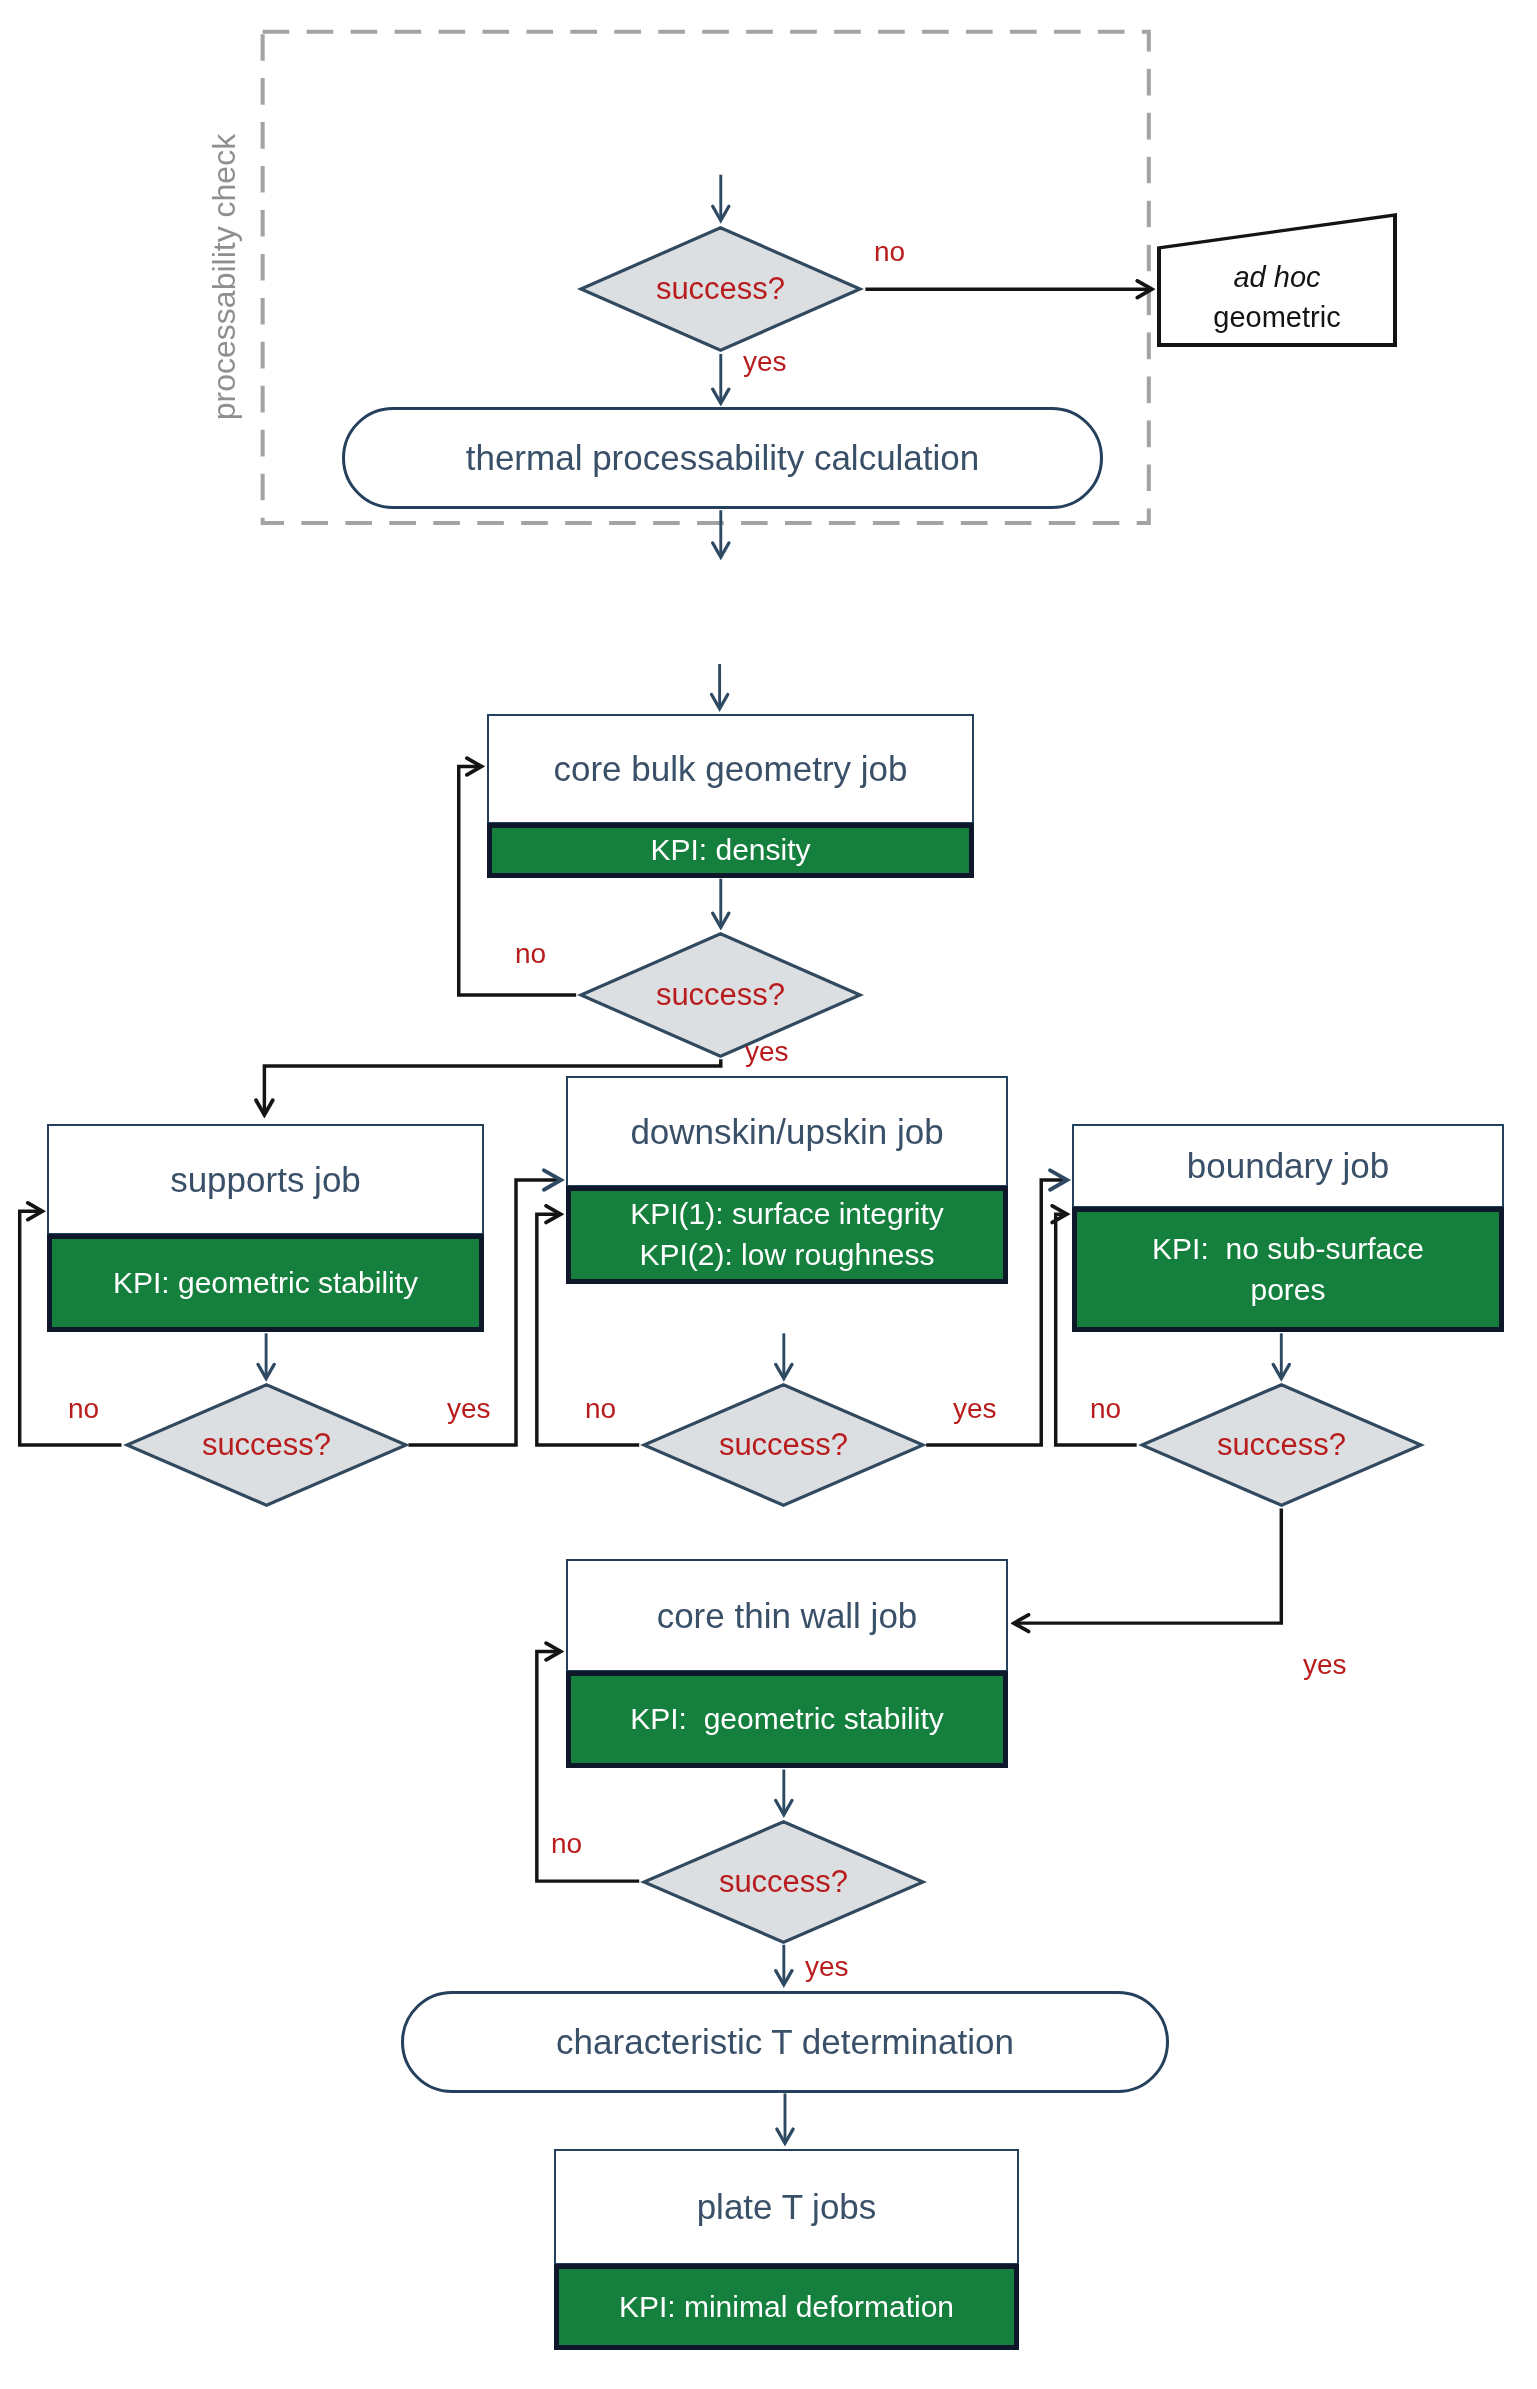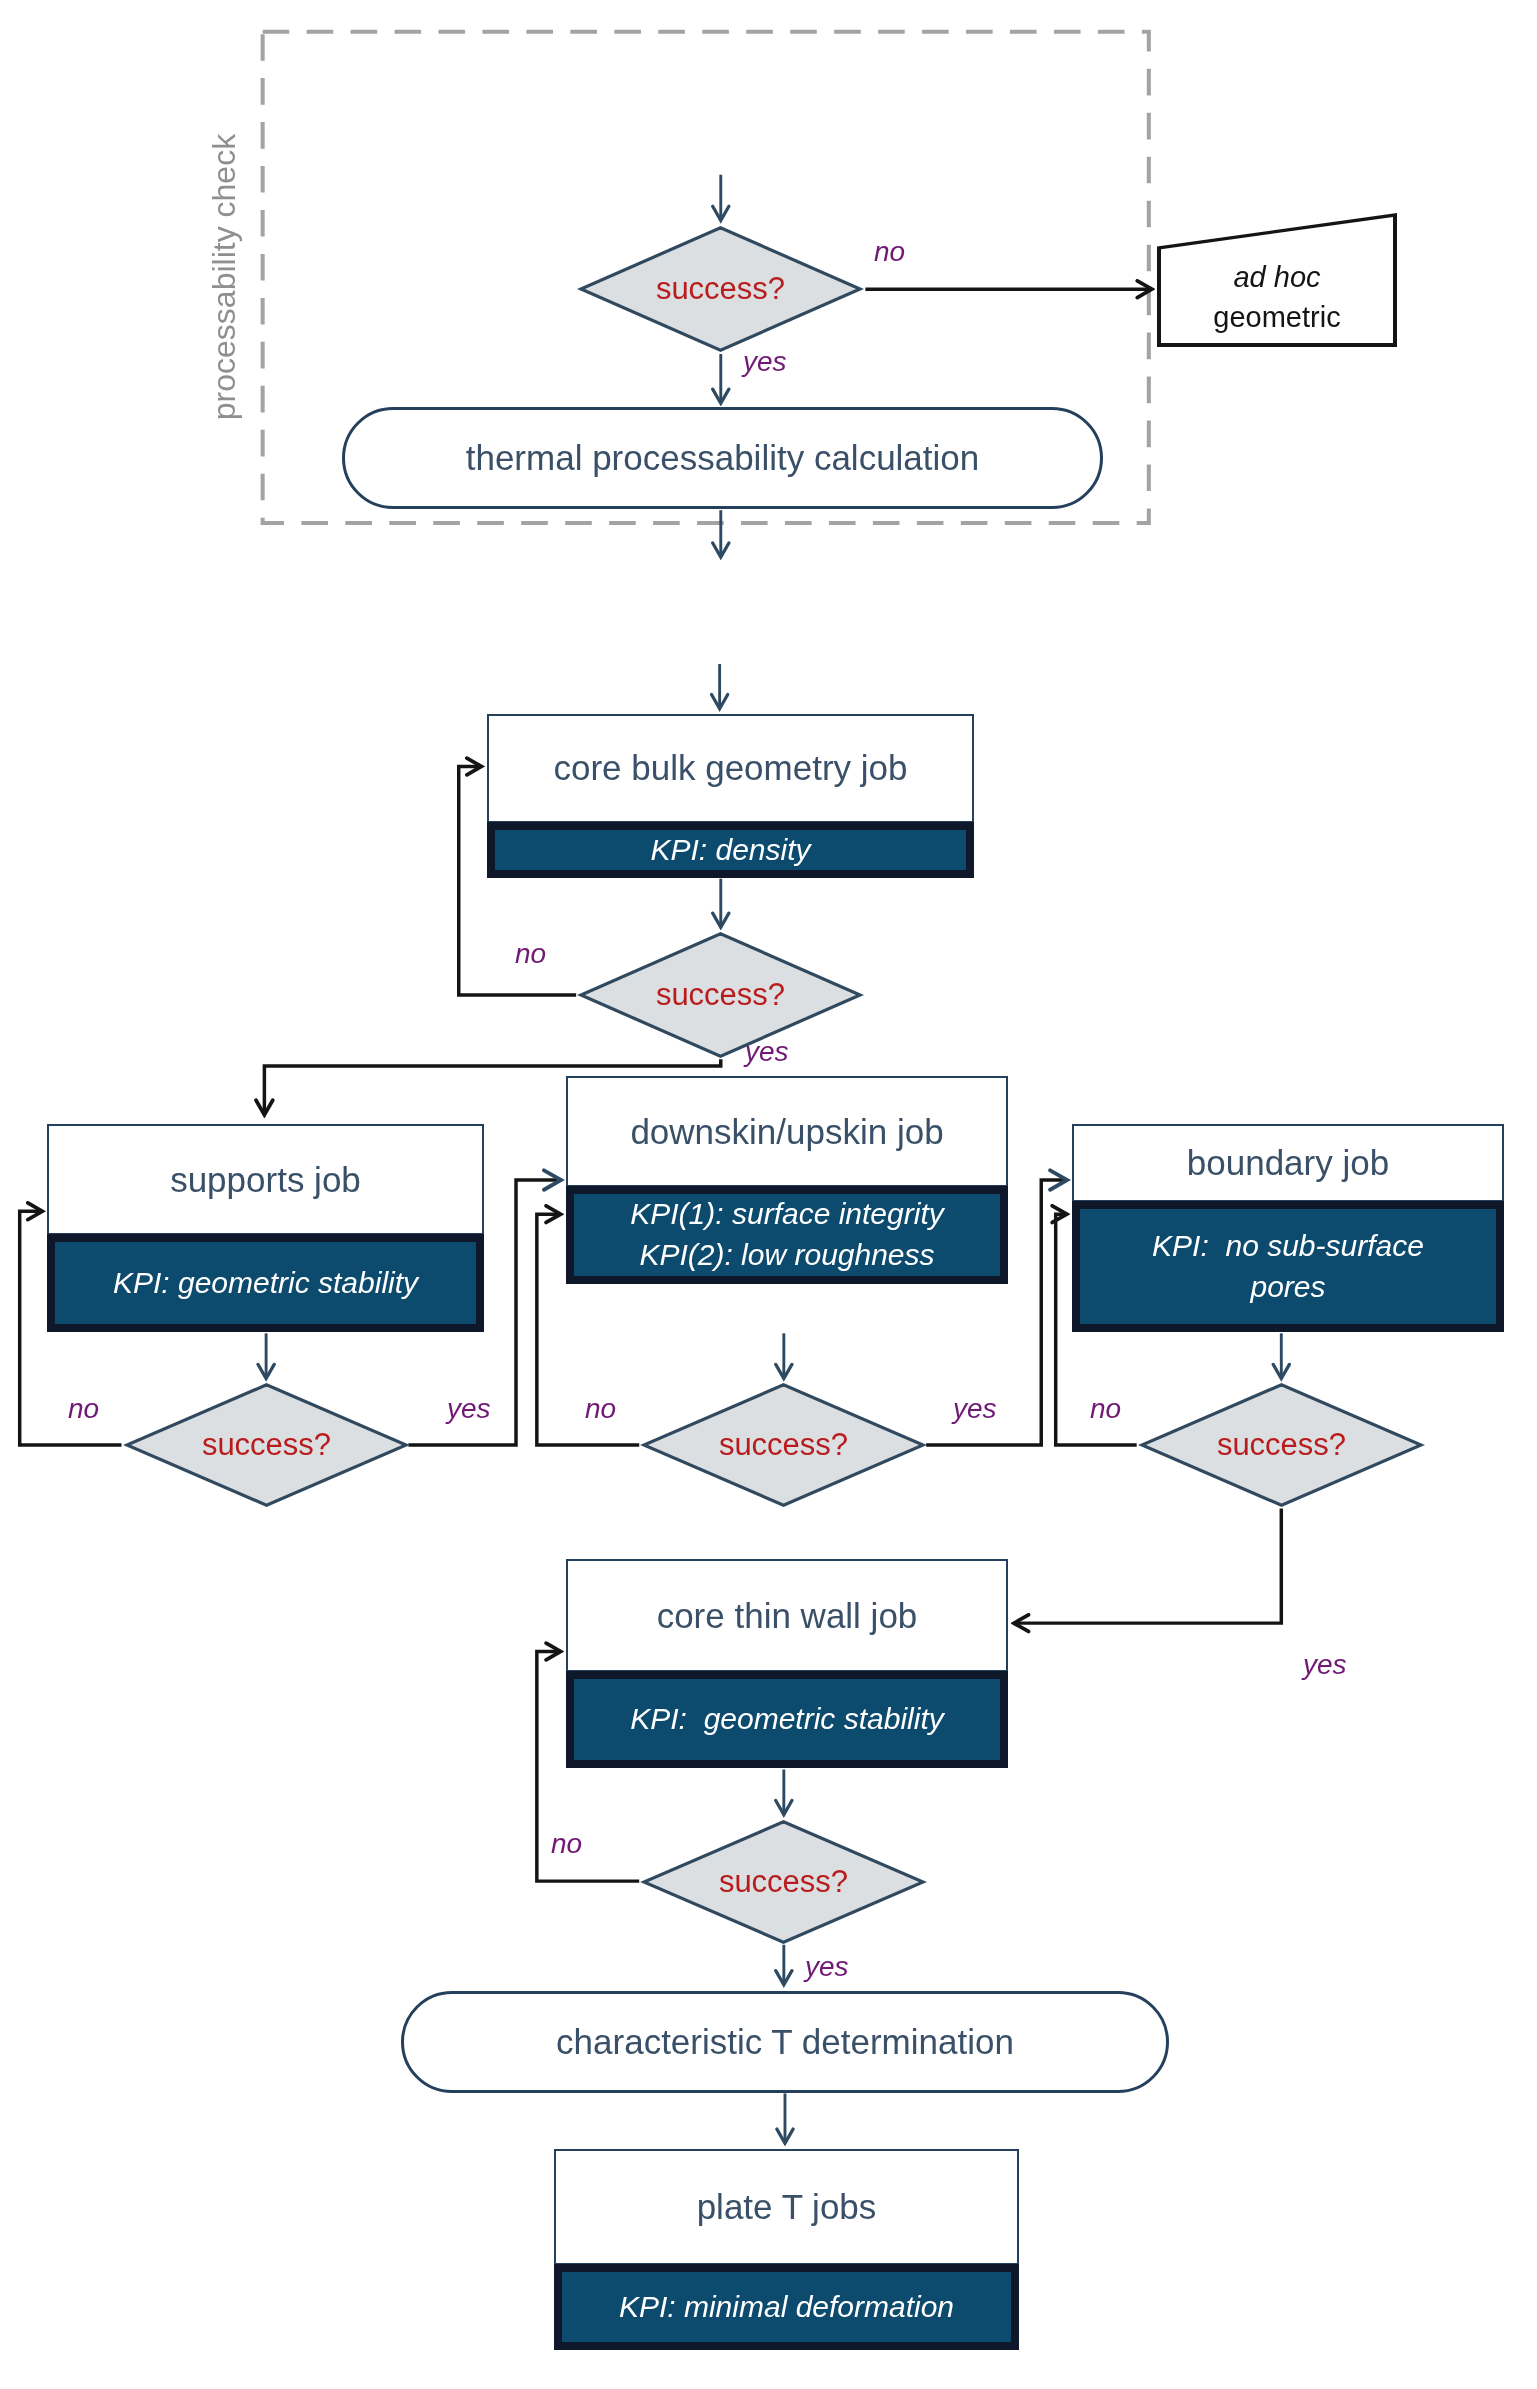--- a/index.html
+++ b/index.html
@@ -12,40 +12,40 @@
     position:absolute;z-index:2;background:#ffffff;border:3.5px solid #24405c;
     border-radius:116px;display:flex;align-items:center;justify-content:center;
     color:#3a5068;font-size:35px;text-align:center;box-sizing:border-box;
   }
   .job{position:absolute;z-index:2;display:flex;flex-direction:column;box-sizing:border-box;}
   .job-title{
     background:#ffffff;border:2.9px solid #24405c;display:flex;align-items:center;justify-content:center;
     color:#3a5068;font-size:35px;box-sizing:border-box;
   }
   .job-kpi{
-    background:#0c4a6e;border:8px solid #0f172a;margin-top:-1.2px;
+    background:#15803d;border:5px solid #0f172a;margin-top:-1.2px;
     display:flex;flex-direction:column;align-items:center;justify-content:center;
     color:#ffffff;font-size:30px;line-height:1.35;box-sizing:border-box;
-    text-align:center;white-space:pre-wrap;font-style:italic;
+    text-align:center;white-space:pre-wrap;
   }
   .diamond{position:absolute;z-index:2;}
   .diamond-border{position:absolute;inset:0;background:#30495f;
     clip-path:polygon(50% 0,100% 50%,50% 100%,0 50%);}
   .diamond-fill{position:absolute;inset:3.5px 8px;background:#dcdfe2;
     clip-path:polygon(50% 0,100% 50%,50% 100%,0 50%);}
   .diamond-text{position:absolute;inset:0;display:flex;align-items:center;justify-content:center;
     color:#b91c1c;font-size:31px;}
   .trap{position:absolute;z-index:2;}
   .trap-border{position:absolute;inset:0;background:#141414;
     clip-path:polygon(0 25%,100% 0,100% 100%,0 100%);}
   .trap-fill{position:absolute;inset:4px;background:#ffffff;
     clip-path:polygon(0 25.5%,100% 0,100% 100%,0 100%);}
   .trap-text{position:absolute;inset:0;padding-top:35px;display:flex;flex-direction:column;
     align-items:center;justify-content:center;color:#141414;font-size:29px;line-height:1.35;}
-  .edge-label{position:absolute;z-index:3;color:#701a75;font-size:28px;font-style:italic;}
+  .edge-label{position:absolute;z-index:3;color:#b91c1c;font-size:28px;}
   .region-label{
     position:absolute;z-index:2;left:224px;top:277px;color:#8f8f8f;font-size:32px;white-space:nowrap;
     transform:translate(-50%,-50%) rotate(-90deg);
   }
   .it{font-style:italic;}
 </style>
 </head>
 <body>
 
 <div id="canvas">

